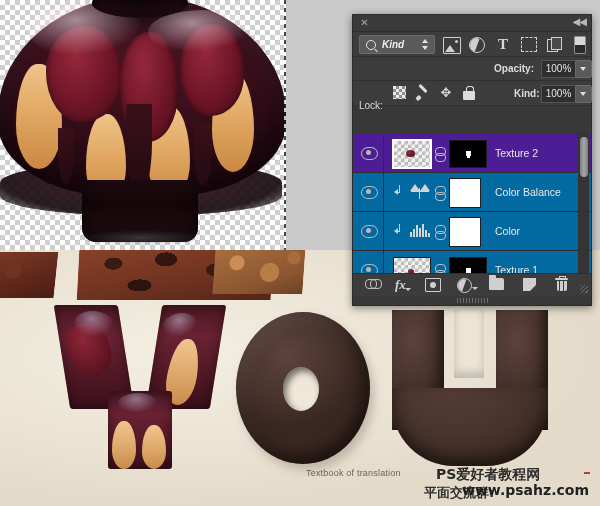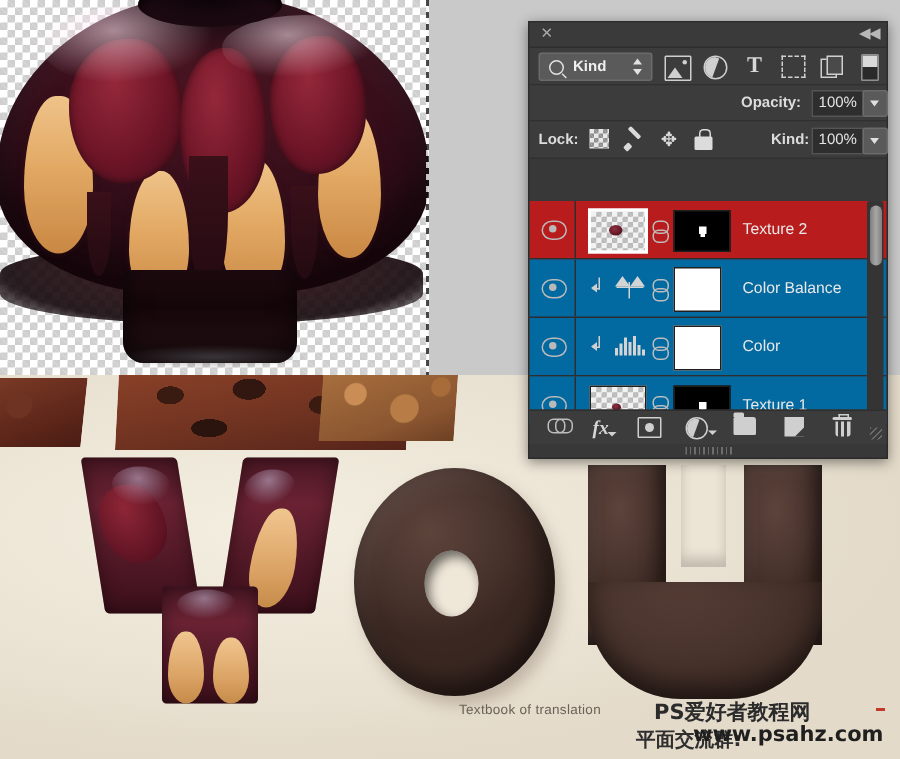--- a/index.html
+++ b/index.html
@@ -224,21 +224,21 @@
   #panel-menu i:nth-child(3){width:14px;}
   #panel-menu .caret{
     position:absolute;left:0;top:-1px;width:0;height:0;
     border-left:4px solid transparent;border-right:4px solid transparent;border-top:4px solid #cfcfcf;
   }
 
   .prow{position:relative;height:22px;border-bottom:1px solid #303030;background:#3c3c3c;}
   #filter-row{height:24px;}
   #kind-select{
     position:absolute;left:6px;top:3px;width:74px;height:17px;
-    background:#5a5a5a;border:1px solid #6b6b6b;border-radius:2px;cursor:pointer;
+    background:#5a5a5a;border:1px solid #6b6b6b;border-radius:2px;cursor:pointer;font-style:italic;
   }
   #kind-select .lbl{position:absolute;left:22px;top:3px;font-size:10px;font-weight:bold;color:#efefef;}
   .magnifier{position:absolute;left:6px;top:4px;width:8px;height:8px;border:1.4px solid #e2e2e2;border-radius:50%;}
   .magnifier:after{content:"";position:absolute;right:-3px;bottom:-2px;width:4px;height:1.4px;background:#e2e2e2;transform:rotate(45deg);}
   .updown{position:absolute;right:5px;top:3px;width:7px;height:11px;}
   .updown .u,.updown .d{position:absolute;left:0;width:0;height:0;border-left:3.5px solid transparent;border-right:3.5px solid transparent;}
   .updown .u{top:0;border-bottom:4px solid #e2e2e2;}
   .updown .d{bottom:0;border-top:4px solid #e2e2e2;}
 
   .fticon{position:absolute;top:5px;width:16px;height:15px;cursor:pointer;}
@@ -266,21 +266,21 @@
     position:absolute;left:188px;top:3px;width:33px;height:16px;line-height:16px;text-align:center;
     background:#2e2e2e;border:1px solid #555;color:#e4e4e4;font-size:10px;cursor:text;
   }
   .tiny-caret{
     position:absolute;width:15px;height:16px;background:#5a5a5a;border:1px solid #6b6b6b;border-radius:2px;cursor:pointer;
   }
   .tiny-caret:after{content:"";position:absolute;left:4px;top:6px;width:0;height:0;
     border-left:3.5px solid transparent;border-right:3.5px solid transparent;border-top:4px solid #e0e0e0;}
 
   #lock-row{height:24px;}
-  #lock-label{position:absolute;left:6px;top:7px;font-size:10px;font-weight:bold;color:#dcdcdc;}
+  #lock-label{position:absolute;left:6px;top:19px;font-size:10px;font-weight:normal;color:#dcdcdc;}
   .lockicon{position:absolute;top:5px;cursor:pointer;}
   .lk-trans{left:40px;width:13px;height:13px;
     background-image:linear-gradient(45deg,#8e8e8e 25%,transparent 25%,transparent 75%,#8e8e8e 75%),
                      linear-gradient(45deg,#8e8e8e 25%,transparent 25%,transparent 75%,#8e8e8e 75%);
     background-size:6px 6px;background-position:0 0,3px 3px;background-color:#e8e8e8;}
   .lk-brush{left:62px;width:15px;height:15px;}
   .lk-brush .hand{position:absolute;left:1px;top:10px;width:5px;height:4px;background:#dadada;transform:rotate(-45deg);border-radius:1px;}
   .lk-brush .stick{position:absolute;left:3px;top:1px;width:10px;height:3px;background:#dadada;transform:rotate(45deg);border-radius:1px;}
   .lk-move{left:86px;width:14px;height:14px;color:#dadada;font-size:13px;line-height:14px;text-align:center;}
   .lk-all{left:110px;width:12px;height:14px;}
@@ -288,21 +288,21 @@
   .lk-all .body{position:absolute;left:0;top:5px;width:12px;height:9px;background:#dcdcdc;border-radius:1px;}
   #fill-label{position:absolute;left:161px;top:7px;font-size:10px;font-weight:bold;color:#dcdcdc;}
   #fill-value{
     position:absolute;left:188px;top:4px;width:33px;height:16px;line-height:16px;text-align:center;
     background:#2e2e2e;border:1px solid #555;color:#e4e4e4;font-size:10px;cursor:text;
   }
 
   
   #layer-list{position:absolute;left:0;top:119px;width:238px;height:148px;background:#3c3c3c;overflow:hidden;}
   .layer-row{position:relative;height:38px;border-bottom:1px solid #2e2e2e;background:#0369a1;cursor:pointer;}
-  .layer-row.selected{background:#b91c1c;}
+  .layer-row.selected{background:#4c1d95;}
   .eye{
     position:absolute;left:8px;top:13px;width:15px;height:11px;cursor:pointer;
   }
   .eye .o{position:absolute;left:0;top:0;width:15px;height:11px;border:1.3px solid #b9b9b9;border-radius:50%/60%;}
   .eye .p{position:absolute;left:5px;top:3px;width:5px;height:5px;border-radius:50%;background:#b9b9b9;}
   .row-sep{position:absolute;left:30px;top:0;width:1px;height:38px;background:#2e2e2e;}
 
   .thumb-trans{
     position:absolute;left:40px;top:6px;width:36px;height:26px;
     background-image:linear-gradient(45deg,#b9b9b9 25%,transparent 25%,transparent 75%,#b9b9b9 75%),

